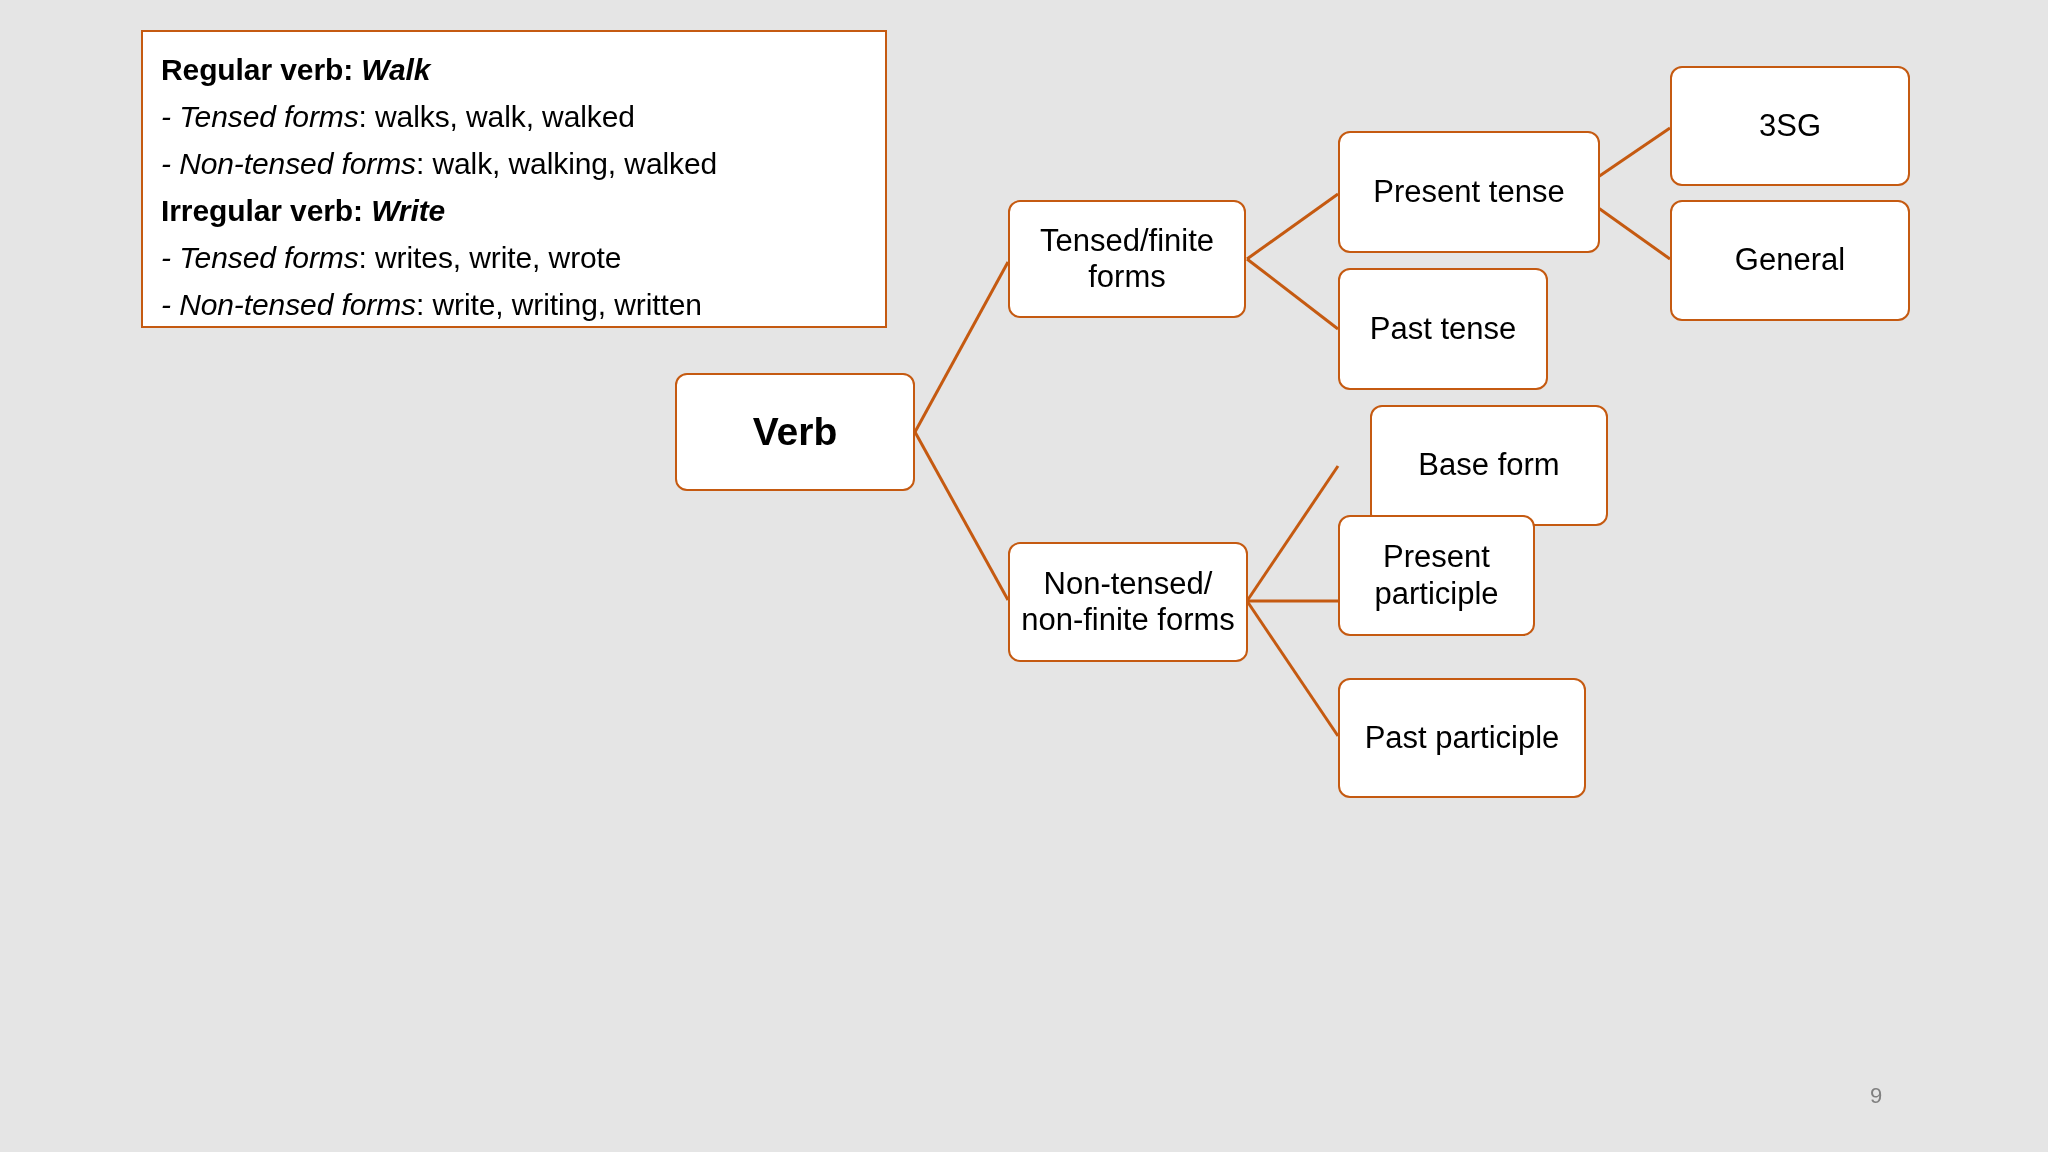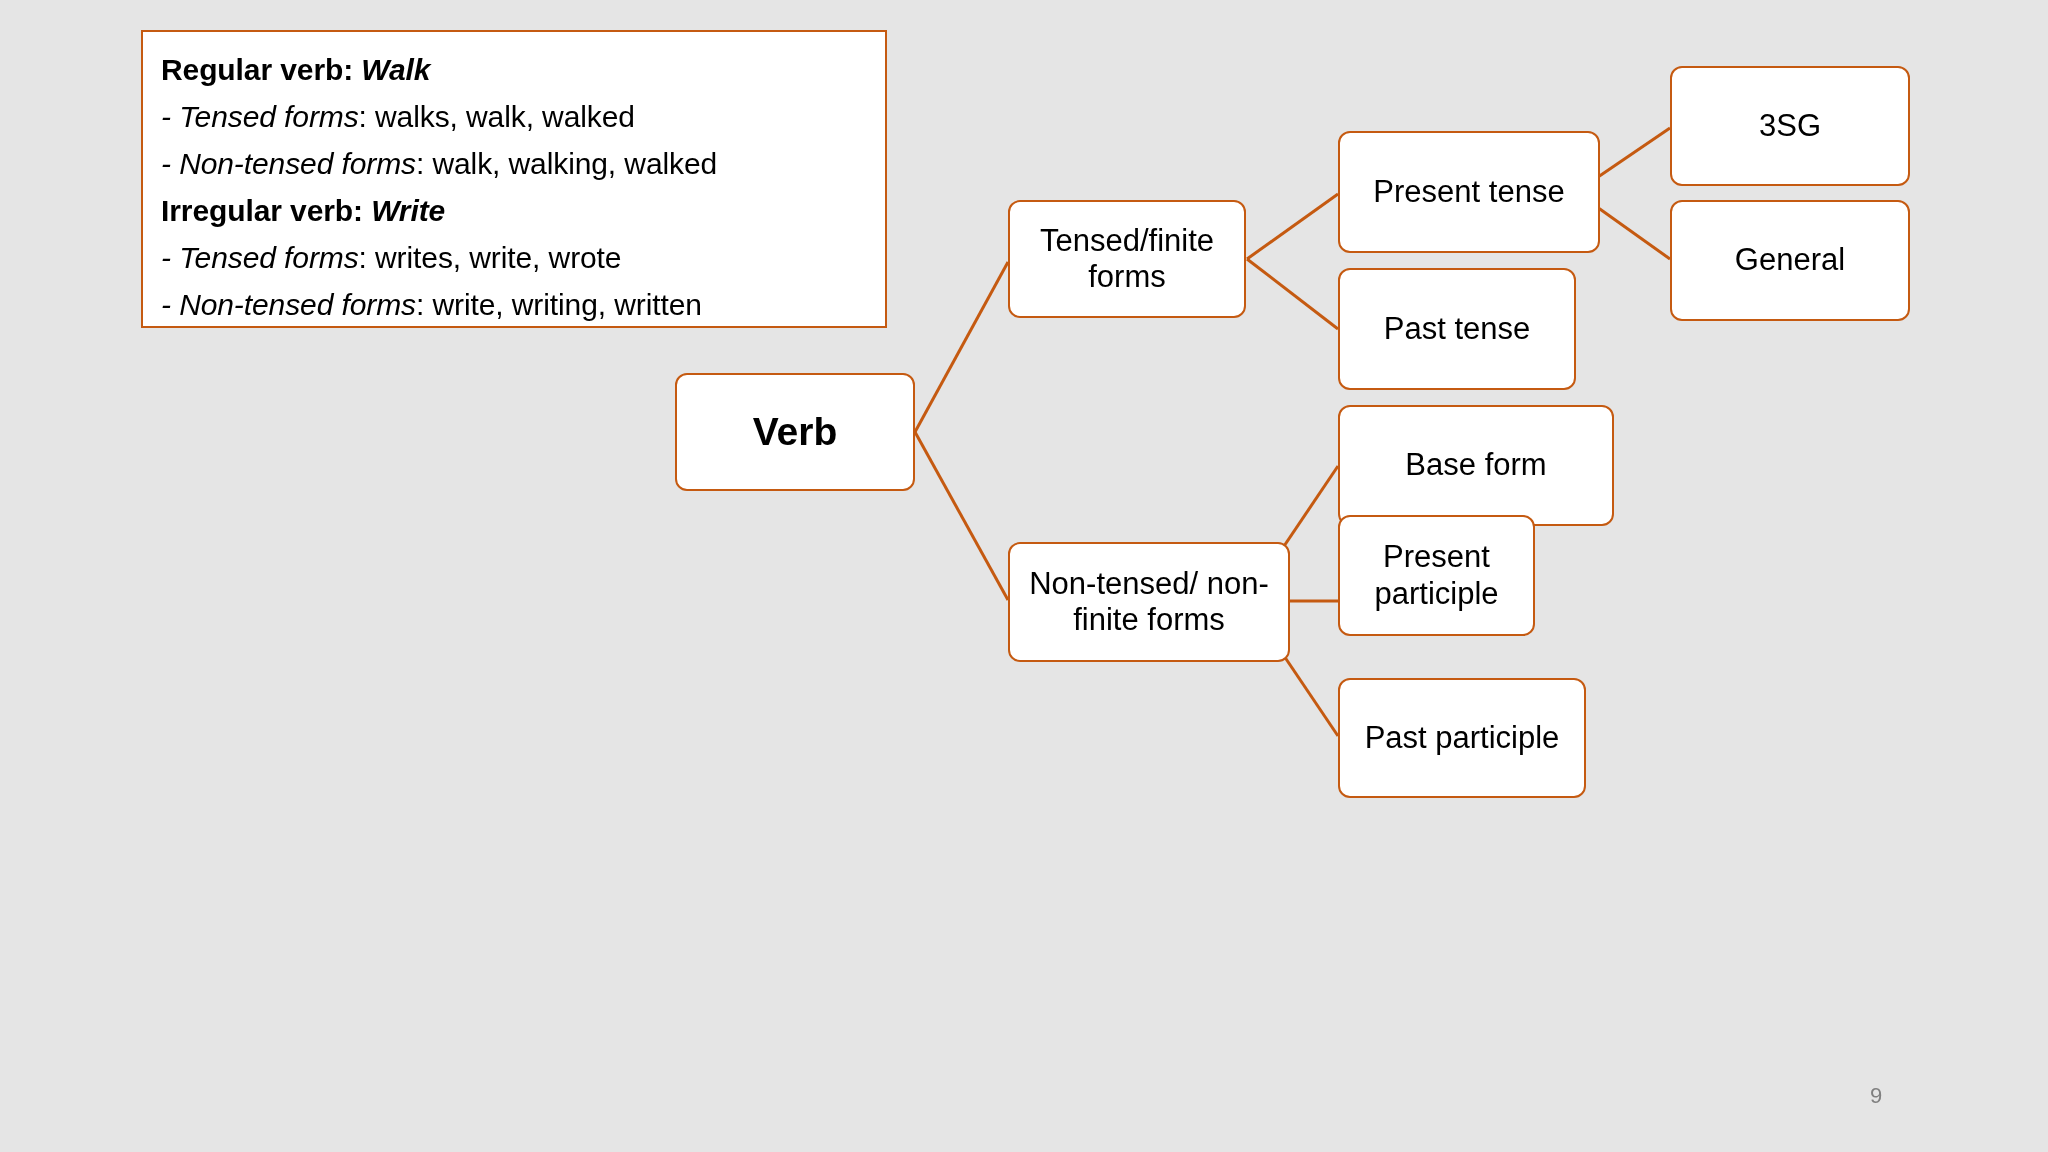--- a/index.html
+++ b/index.html
@@ -129,33 +129,33 @@
   </div>
 
   <div class="node root" style="left:675px; top:373px; width:240px; height:118px;">
     <span>Verb</span>
   </div>
 
   <div class="node" style="left:1008px; top:200px; width:238px; height:118px;align-items:center;">
     <span>Tensed/finite forms</span>
   </div>
 
-  <div class="node" style="left:1008px; top:542px; width:282px; height:120px;">
+  <div class="node" style="left:1008px; top:542px; width:240px; height:120px;">
     <span>Non-tensed/ non-finite forms</span>
   </div>
 
   <div class="node" style="left:1338px; top:131px; width:262px; height:122px;">
     <span>Present tense</span>
   </div>
 
-  <div class="node" style="left:1338px; top:268px; width:238px; height:122px;">
+  <div class="node" style="left:1338px; top:268px; width:210px; height:122px;">
     <span>Past tense</span>
   </div>
 
-  <div class="node" style="left:1338px; top:405px; width:276px; height:121px;">
+  <div class="node" style="left:1370px; top:405px; width:238px; height:121px;">
     <span>Base form</span>
   </div>
 
   <div class="node" style="left:1338px; top:515px; width:197px; height:121px;">
     <span>Present participle</span>
   </div>
 
   <div class="node" style="left:1338px; top:678px; width:248px; height:120px;">
     <span>Past participle</span>
   </div>

